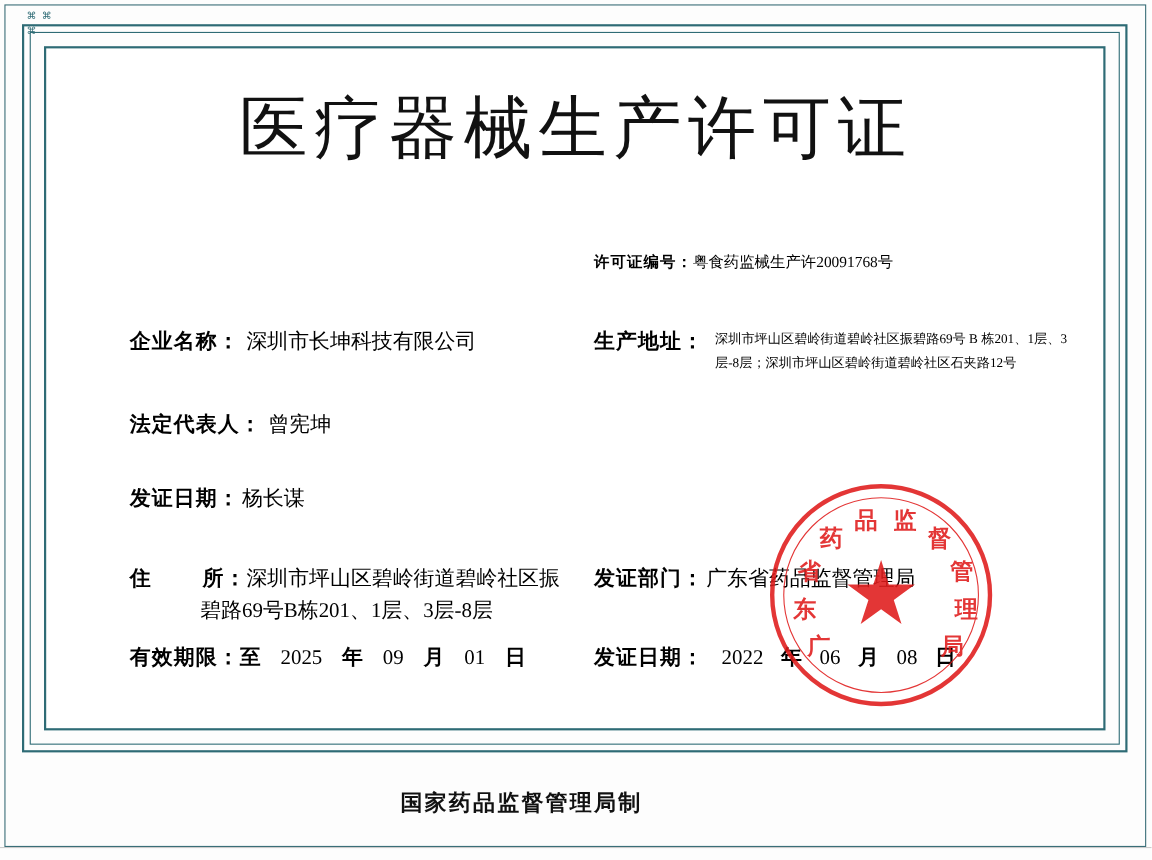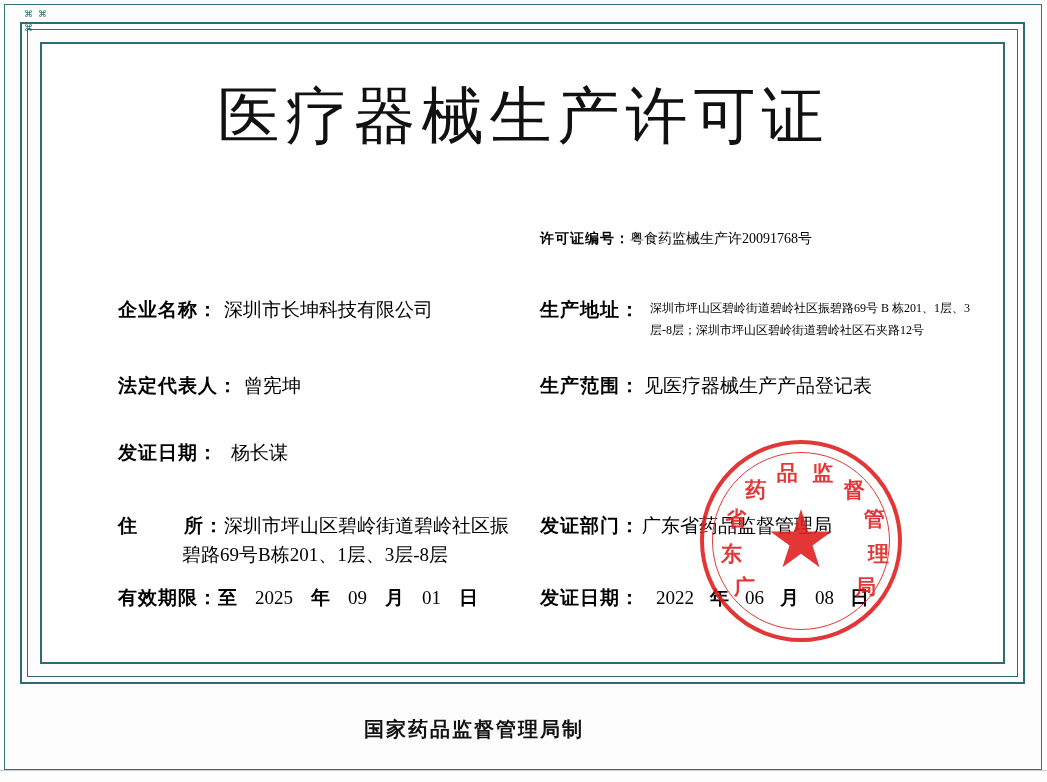--- a/index.html
+++ b/index.html
@@ -123,21 +123,21 @@
   }
 
   .f-company { left: 118px; top: 297px; }
   .f-company .lbl { display: inline-block; }
   .f-company .val { display: inline-block; margin-left: 6px; }
 
   .f-legal { left: 118px; top: 373px; }
   .f-legal .val { margin-left: 6px; }
 
   .f-manager { left: 118px; top: 440px; }
-  .f-manager .val { margin-left: 13px; }
+  .f-manager .val { margin-left: 2px; }
 
   .f-address {
     left: 118px;
     top: 513px;
     width: 400px;
   }
   .f-address .lbl-wide {
     font-weight: bold;
     letter-spacing: 1px;
   }
@@ -307,23 +307,20 @@
 
   <div class="field f-valid">
     <span class="lbl">有效期限：</span><span class="unit">至</span><span class="gap-s"></span><span class="num">2025</span><span class="gap-s"></span><span class="unit">年</span><span class="gap-s"></span><span class="num">09</span><span class="gap-s"></span><span class="unit">月</span><span class="gap-s"></span><span class="num">01</span><span class="gap-s"></span><span class="unit">日</span>
   </div>
 
   <div class="field f-prodaddr">
     <span class="lbl">生产地址：</span>
     <span class="val">深圳市坪山区碧岭街道碧岭社区振碧路69号 B 栋201、1层、3层-8层；深圳市坪山区碧岭街道碧岭社区石夹路12号</span>
   </div>
 
-  <div class="field f-scope">
-    <span class="lbl">生产范围：</span><span class="val">见医疗器械生产产品登记表</span>
-  </div>
 
   <div class="field f-issuer">
     <span class="lbl">发证部门：</span><span class="val">广东省药品监督管理局</span>
   </div>
 
   <div class="field f-issuedate">
     <span class="lbl">发证日期：</span><span class="gap-s"></span><span class="num">2022</span><span class="gap-s"></span><span class="unit">年</span><span class="gap-s"></span><span class="num">06</span><span class="gap-s"></span><span class="unit">月</span><span class="gap-s"></span><span class="num">08</span><span class="gap-s"></span><span class="unit">日</span>
   </div>
 
   <div class="seal">

